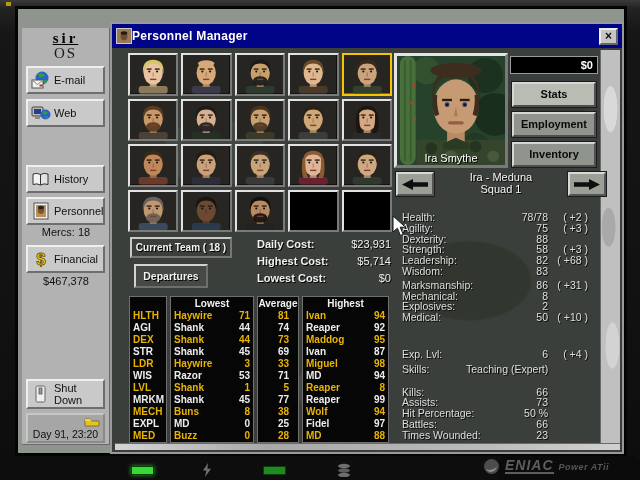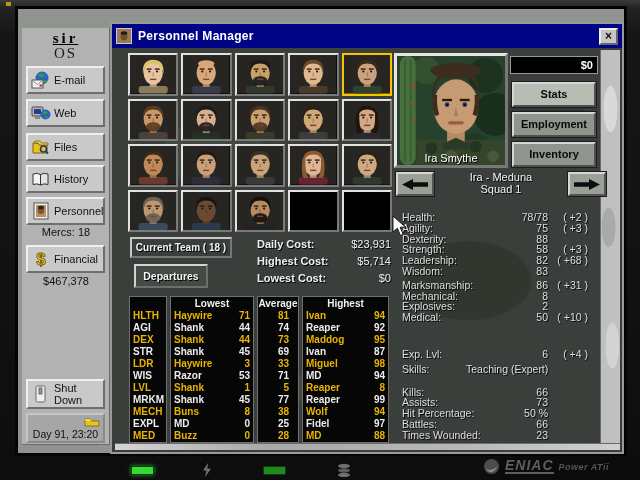--- a/index.html
+++ b/index.html
@@ -56,21 +56,21 @@
     box-shadow:0 0 0 2px #9a9a9a;
     background:
       radial-gradient(90px 60px at 20% 30%, #424842 0 55%, transparent 58%),
       radial-gradient(110px 70px at 70% 60%, #31362f 0 55%, transparent 58%),
       radial-gradient(80px 55px at 45% 85%, #454b44 0 55%, transparent 58%),
       radial-gradient(70px 45px at 85% 20%, #343933 0 55%, transparent 58%),
       #3a3f3b;
   }
   .titlebar {
     position:absolute; left:0; top:0; width:100%; height:24px; background:#000486;
-    display:flex; align-items:center; padding:0 4px; gap:6px;
+    display:flex; align-items:center; padding:0 4px; 
   }
   .titlebar .ttl { color:#fff; font-size:12px; font-weight:bold; letter-spacing:.3px; flex:1; }
   .appicon { width:16px; height:16px; border:1px solid #c9c9c9; background:#7a5a3e; }
   .closebtn {
     width:19px; height:17px; background:#c6c6c6; color:#111; font-weight:bold; font-size:12px;
     border-top:2px solid #efefef; border-left:2px solid #efefef;
     border-bottom:2px solid #676767; border-right:2px solid #676767;
     text-align:center; line-height:13px; cursor:default;
   }
   .marble-right {
@@ -220,29 +220,20 @@
         <rect x="1" y="3" width="11" height="9" rx="1" fill="#b8b8b8" stroke="#444" stroke-width="1"></rect>
         <rect x="3" y="5" width="7" height="5" fill="#23408a"></rect>
         <rect x="4" y="13" width="5" height="2" fill="#888"></rect>
         <circle cx="14.5" cy="10.5" r="5" fill="#2a62c8"></circle>
         <path d="M11.5,8 Q14,6.5 17,8.5 Q15.5,11 12.5,10 Z" fill="#2fa03a"></path>
         <path d="M14,12.5 Q17,12 17.5,13.5 Q15.5,15 14,13.8 Z" fill="#2fa03a"></path>
       </svg>
       <span>Web</span>
     </div>
 
-    <div class="side-btn" style="top:105px">
-      <svg class="icon16" viewBox="0 0 20 18">
-        <path d="M2,5 L7,5 L8.5,7 L16,7 L16,15 L2,15 Z" fill="#e8c31f" stroke="#7a630a" stroke-width="1"></path>
-        <path d="M4,3 L9,3 L10.5,5 L17,5 L17,7 L8.5,7 L7,5 L4,5 Z" fill="#f3d741" stroke="#7a630a" stroke-width="0.8"></path>
-        <circle cx="12.5" cy="11" r="3" fill="none" stroke="#203a80" stroke-width="1.6"></circle>
-        <line x1="14.7" y1="13.2" x2="17" y2="15.5" stroke="#203a80" stroke-width="1.8"></line>
-      </svg>
-      <span>Files</span>
-    </div>
 
     <div class="side-btn" style="top:137px">
       <svg class="icon16" viewBox="0 0 20 18">
         <path d="M2,4 Q6,2.5 9.5,4.5 L9.5,15 Q6,13 2,14.5 Z" fill="#f4f4f4" stroke="#333" stroke-width="1"></path>
         <path d="M17,4 Q13,2.5 9.5,4.5 L9.5,15 Q13,13 17,14.5 Z" fill="#e4e4e4" stroke="#333" stroke-width="1"></path>
         <line x1="9.5" y1="4.5" x2="9.5" y2="15" stroke="#333" stroke-width="1"></line>
       </svg>
       <span>History</span>
     </div>
 

